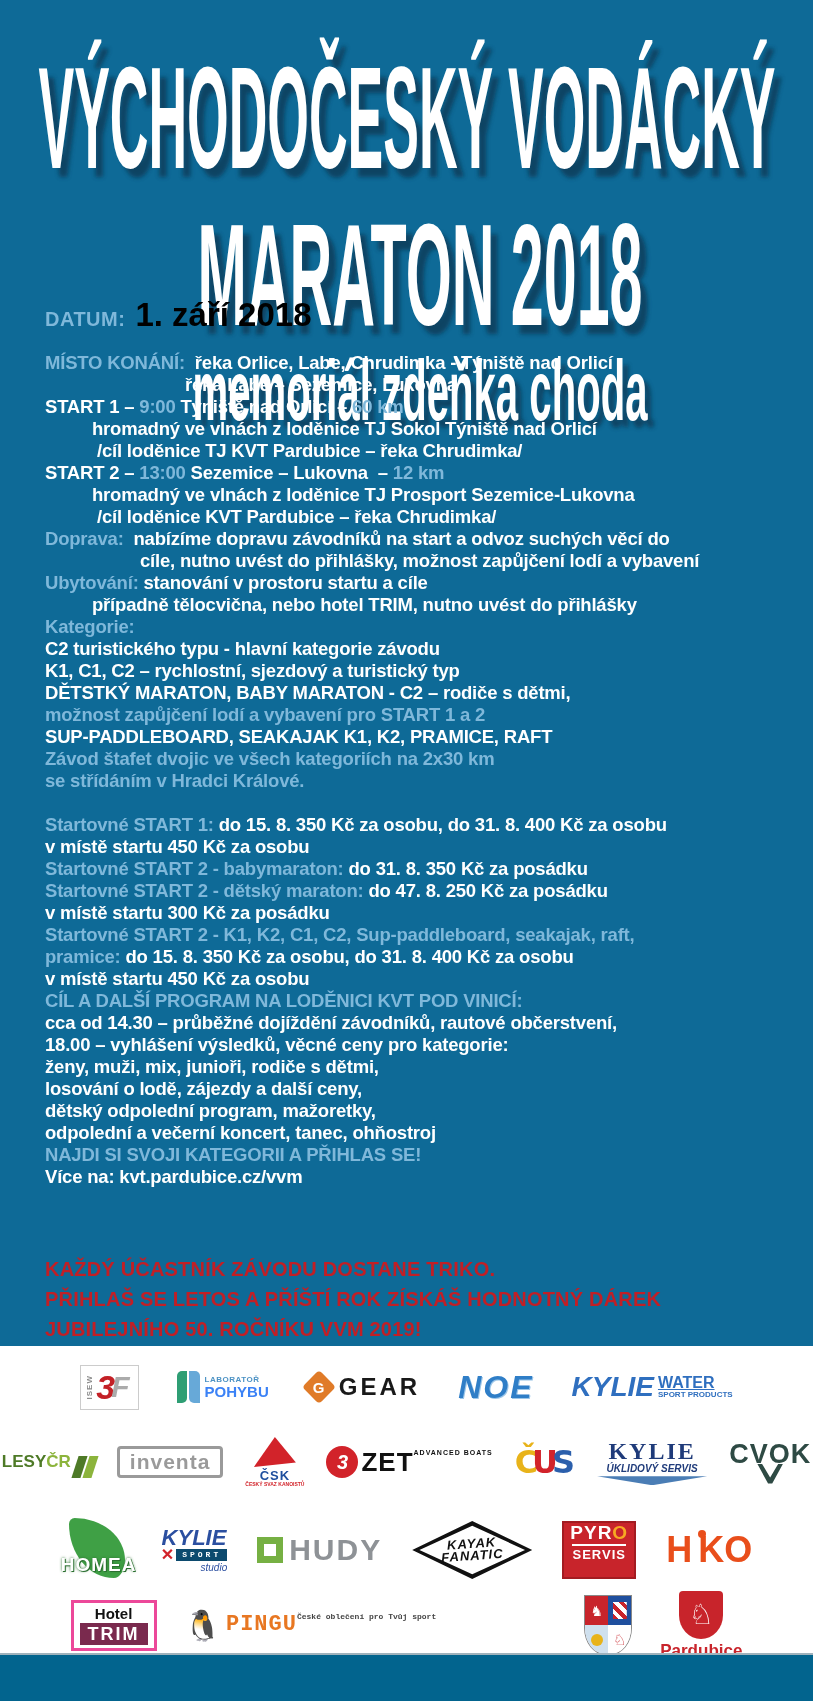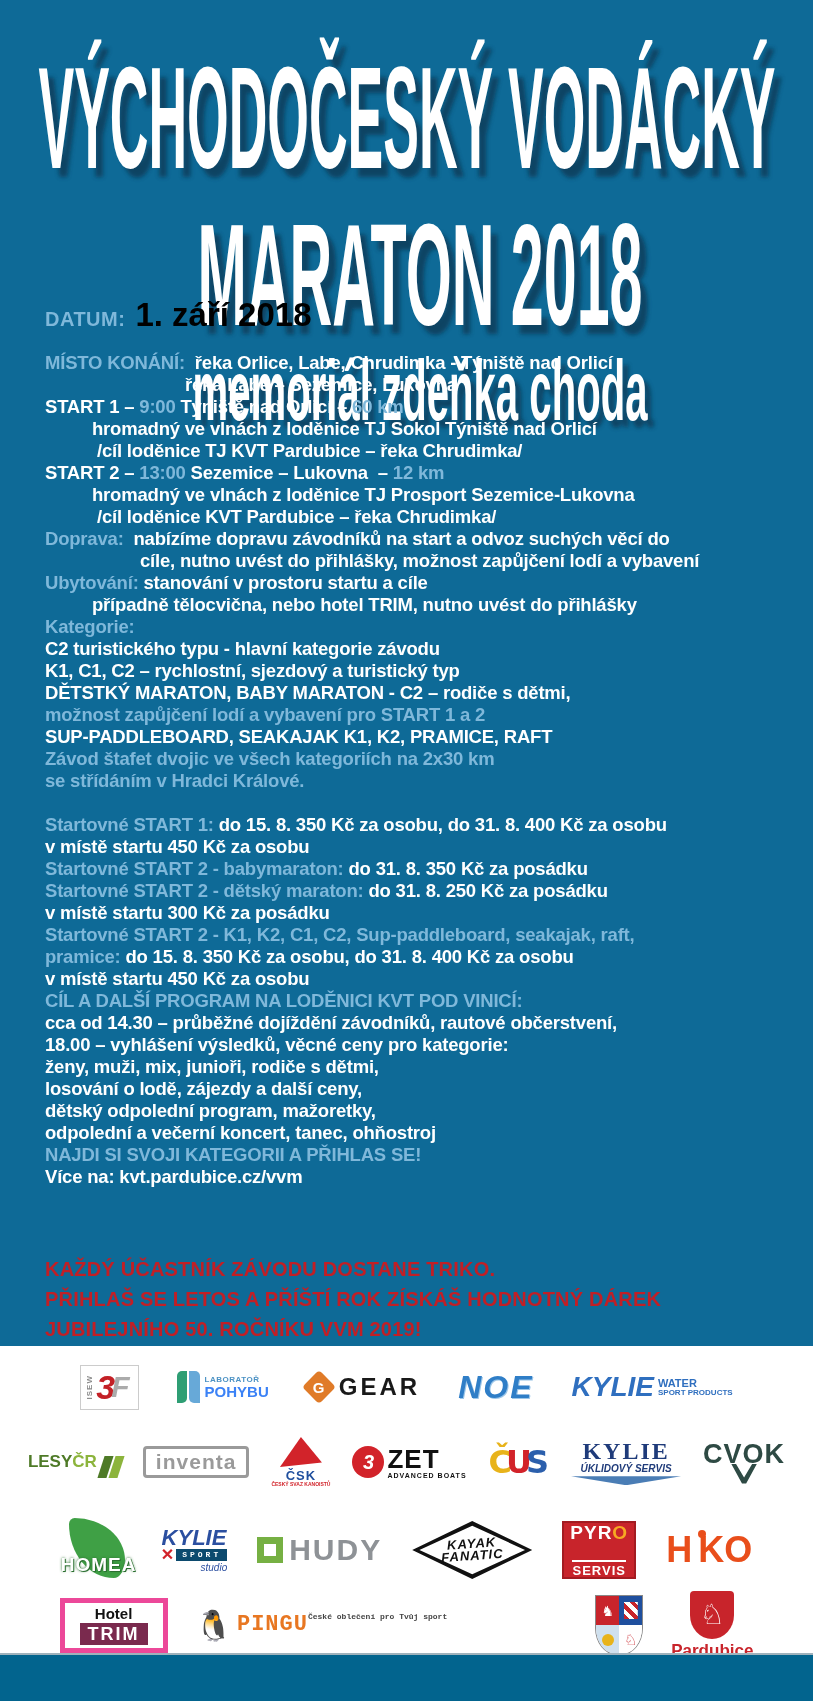--- a/index.html
+++ b/index.html
@@ -33,63 +33,63 @@
   
   .red-block{position:absolute;left:45px;top:1254px;width:760px;}
   .red-line{height:30px;line-height:30px;font-size:20px;font-weight:bold;color:var(--red);letter-spacing:.2px;white-space:pre;}
   
   .logo-area{position:absolute;left:0;top:1346px;width:813px;height:309px;background:#fff;}
   .logo-row{display:flex;align-items:center;justify-content:center;}
   .row1{margin-top:16px;height:50px;column-gap:38px;}
   .row2{margin-top:8px;height:84px;column-gap:22px;}
   .row3{margin-top:12px;height:68px;column-gap:30px;}
   .row4{margin-top:10px;height:62px;column-gap:28px;}
-  .logo{display:flex;align-items:center;justify-content:space-between;}
+  .logo{display:flex;align-items:center;justify-content:flex-start;}
   
   .l-3f{border:1px solid #ccc;padding:2px 8px 2px 4px;background:#fff;}
   .l-3f .iso{writing-mode:vertical-rl;transform:rotate(180deg);font-size:8px;font-weight:bold;color:#8a8a8a;letter-spacing:1px;margin-right:2px;}
   .l-3f .three{font-style:italic;font-weight:900;font-size:34px;color:#C32026;}
   .l-3f .ef{font-style:italic;font-weight:900;font-size:30px;color:#ABABAB;margin-left:-4px;}
   
   .l-lab .bar1{width:10px;height:32px;background:#2E9E74;border-radius:5px 0 5px 0;}
   .l-lab .bar2{width:11px;height:32px;background:#67A9D8;border-radius:0 5px 0 5px;margin:0 5px 0 2px;}
   .l-lab .txt{display:flex;flex-direction:column;line-height:1;}
   .l-lab .top{font-size:8px;font-weight:bold;color:#4C92C4;letter-spacing:.5px;}
   .l-lab .bot{font-size:15px;font-weight:bold;color:#3b82f6;}
   
   .l-gear .dia{width:24px;height:24px;background:#E07B28;transform:rotate(45deg);border-radius:4px;display:flex;align-items:center;justify-content:center;margin-right:8px;}
   .l-gear .dia span{transform:rotate(-45deg);color:#fff;font-weight:900;font-size:15px;}
   .l-gear .gt{font-size:24px;font-weight:900;color:#191919;letter-spacing:3px;}
   
   .l-noe .nt{font-style:italic;font-weight:900;font-size:32px;color:#2F7EC7;letter-spacing:2px;text-shadow:1px 1px 0 #9cc6e8;}
   
   .l-kw .main{font-style:italic;font-weight:900;font-size:28px;color:#2F6FBF;margin-right:4px;}
   .l-kw .txt{display:flex;flex-direction:column;line-height:1.1;}
-  .l-kw .s1{font-size:11px;font-weight:900;color:#2F6FBF;}
+  .l-kw .s1{font-size:16px;font-weight:900;color:#2F6FBF;text-decoration:underline;}
   .l-kw .s2{font-size:8px;font-weight:900;color:#2F6FBF;}
   
   .l-lesy{position:relative;}
   .l-lesy .t1{font-weight:900;font-size:17px;color:#4E7A27;}
   .l-lesy .t2{font-weight:900;font-size:17px;color:#8CB43C;}
   .l-lesy .chev{display:inline-block;margin-left:4px;margin-top:14px;}
   .l-lesy .c1,.l-lesy .c2{display:inline-block;width:9px;height:22px;transform:skewX(-18deg);}
   .l-lesy .c1{background:#4E7A27;}
   .l-lesy .c2{background:#8CB43C;margin-left:2px;}
   
   .l-inv{border:3px solid #9A9A9A;border-radius:4px;padding:1px 10px;}
   .l-inv .it{font-weight:900;font-size:21px;color:#9A9A9A;letter-spacing:1px;}
   
   .l-csk{flex-direction:column;line-height:1;}
   .l-csk .blob{width:42px;height:30px;background:#D2232A;clip-path:polygon(50% 0,100% 85%,0 100%);margin-bottom:2px;}
   .l-csk .m{font-weight:900;font-size:13px;color:#1F4F9E;letter-spacing:1px;}
   .l-csk .s{font-weight:bold;font-size:5px;color:#D2232A;}
   
   .l-zet .circ{width:32px;height:32px;border-radius:50%;background:#D2232A;display:flex;align-items:center;justify-content:center;margin-right:3px;}
   .l-zet .circ span{color:#fff;font-weight:900;font-style:italic;font-size:20px;}
-  .l-zet .txt{display:flex;flex-direction:column;line-height:1;}
+  .l-zet .txt{display:flex;flex-direction:row;line-height:1;}
   .l-zet .z{font-weight:900;font-size:26px;color:#111;letter-spacing:1px;}
   .l-zet .ab{font-weight:bold;font-size:7px;color:#111;letter-spacing:1px;}
   
   .l-cus span{font-weight:900;font-size:32px;letter-spacing:-6px;font-family:"DejaVu Sans", sans-serif;}
   .l-cus .c{color:#E8B31A;}
   .l-cus .u{color:#D2232A;}
   .l-cus .s{color:#2B5FAC;letter-spacing:0;}
   
   .l-ku{flex-direction:column;line-height:1.05;}
   .l-ku .m{font-family:"Liberation Serif", serif;font-weight:900;font-size:24px;color:#1F3B7A;letter-spacing:2px;}
@@ -123,21 +123,21 @@
   .l-pyro{flex-direction:column;background:#C8242B;width:70px;height:54px;line-height:1;border:2px solid #a31b21;}
   .l-pyro .p1{font-weight:900;font-size:19px;color:#fff;letter-spacing:1px;}
   .l-pyro .p1 .o{color:#F7A823;}
   .l-pyro .p2{font-weight:900;font-size:13px;color:#fff;border-top:2px solid #fff;margin-top:2px;padding-top:2px;letter-spacing:1px;}
   
   .l-hiko{position:relative;}
   .l-hiko span{font-weight:900;font-size:36px;color:#E94E1B;letter-spacing:0;}
   .l-hiko .dot{position:absolute;left:32px;top:1px;width:8px;height:8px;border-radius:50%;background:#E94E1B;}
   .l-hiko .ko{margin-left:6px;}
   
-  .l-trim{flex-direction:column;border:5px solid #ec4899;background:#fff;padding:3px 15px;line-height:1;}
+  .l-trim{flex-direction:column;border:3px solid #ec4899;background:#fff;padding:3px 6px;line-height:1;}
   .l-trim .h{font-weight:900;font-size:15px;color:#111;}
   .l-trim .t{background:#7A2A4E;color:#fff;font-weight:900;font-size:18px;padding:2px 8px;margin-top:2px;letter-spacing:2px;}
   
   .l-pingu .pg{font-size:30px;margin-right:4px;}
   .l-pingu .txt{display:flex;flex-direction:row;line-height:1.1;font-family:Liberation Mono, monospace;}
   .l-pingu .m{font-weight:900;font-size:22px;color:#E87722;letter-spacing:1px;}
   .l-pingu .s{font-size:8px;font-weight:bold;color:#444;}
   
   .l-kraj{width:46px;height:58px;flex-wrap:wrap;border:1px solid #888;border-radius:0 0 45% 45%;overflow:hidden;margin-left:120px;}
   .l-kraj div{width:23px;height:29px;}
@@ -193,21 +193,21 @@
     <div class="line"><span class="w">K1, C1, C2 – rychlostní, sjezdový a turistický typ</span></div>
     <div class="line"><span class="w">DĚTSTKÝ MARATON, BABY MARATON - C2 – rodiče s dětmi,</span></div>
     <div class="line"><span class="b">možnost zapůjčení lodí a vybavení pro START 1 a 2</span></div>
     <div class="line"><span class="w">SUP-PADDLEBOARD, SEAKAJAK K1, K2, PRAMICE, RAFT</span></div>
     <div class="line"><span class="b">Závod štafet dvojic ve všech kategoriích na 2x30 km</span></div>
     <div class="line"><span class="b">se střídáním v Hradci Králové.</span></div>
     <div class="line"></div>
     <div class="line"><span class="b">Startovné START 1:</span><span class="w"> do 15. 8. 350 Kč za osobu, do 31. 8. 400 Kč za osobu</span></div>
     <div class="line"><span class="w">v místě startu 450 Kč za osobu</span></div>
     <div class="line"><span class="b">Startovné START 2 - babymaraton:</span><span class="w"> do 31. 8. 350 Kč za posádku</span></div>
-    <div class="line"><span class="b">Startovné START 2 - dětský maraton:</span><span class="w"> do 31. 8. 250 Kč za posádku</span></div>
+    <div class="line"><span class="b">Startovné START 2 - dětský maraton:</span><span class="w"> do 47. 8. 250 Kč za posádku</span></div>
     <div class="line"><span class="w">v místě startu 300 Kč za posádku</span></div>
     <div class="line"><span class="b">Startovné START 2 - K1, K2, C1, C2, Sup-paddleboard, seakajak, raft,</span></div>
     <div class="line"><span class="b">pramice:</span><span class="w"> do 15. 8. 350 Kč za osobu, do 31. 8. 400 Kč za osobu</span></div>
     <div class="line"><span class="w">v místě startu 450 Kč za osobu</span></div>
     <div class="line"><span class="b">CÍL A DALŠÍ PROGRAM NA LODĚNICI KVT POD VINICÍ:</span></div>
     <div class="line"><span class="w">cca od 14.30 – průběžné dojíždění závodníků, rautové občerstvení,</span></div>
     <div class="line"><span class="w">18.00 – vyhlášení výsledků, věcné ceny pro kategorie:</span></div>
     <div class="line"><span class="w">ženy, muži, mix, junioři, rodiče s dětmi,</span></div>
     <div class="line"><span class="w">losování o lodě, zájezdy a další ceny,</span></div>
     <div class="line"><span class="w">dětský odpolední program, mažoretky,</span></div>

